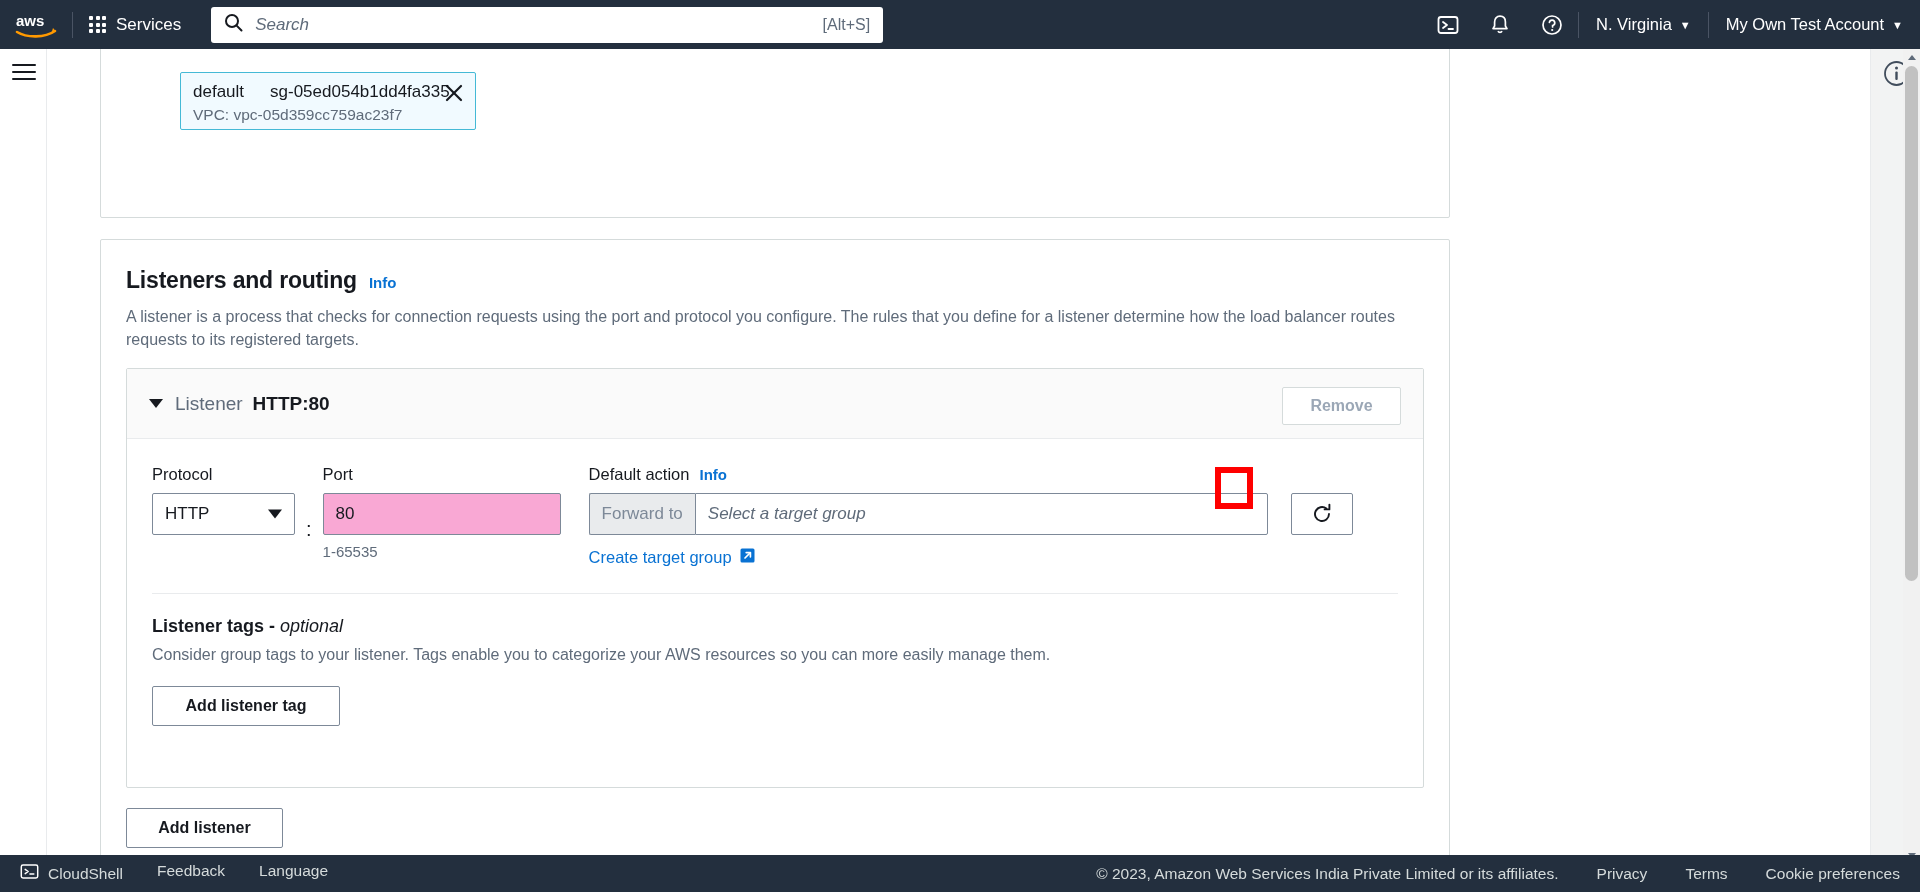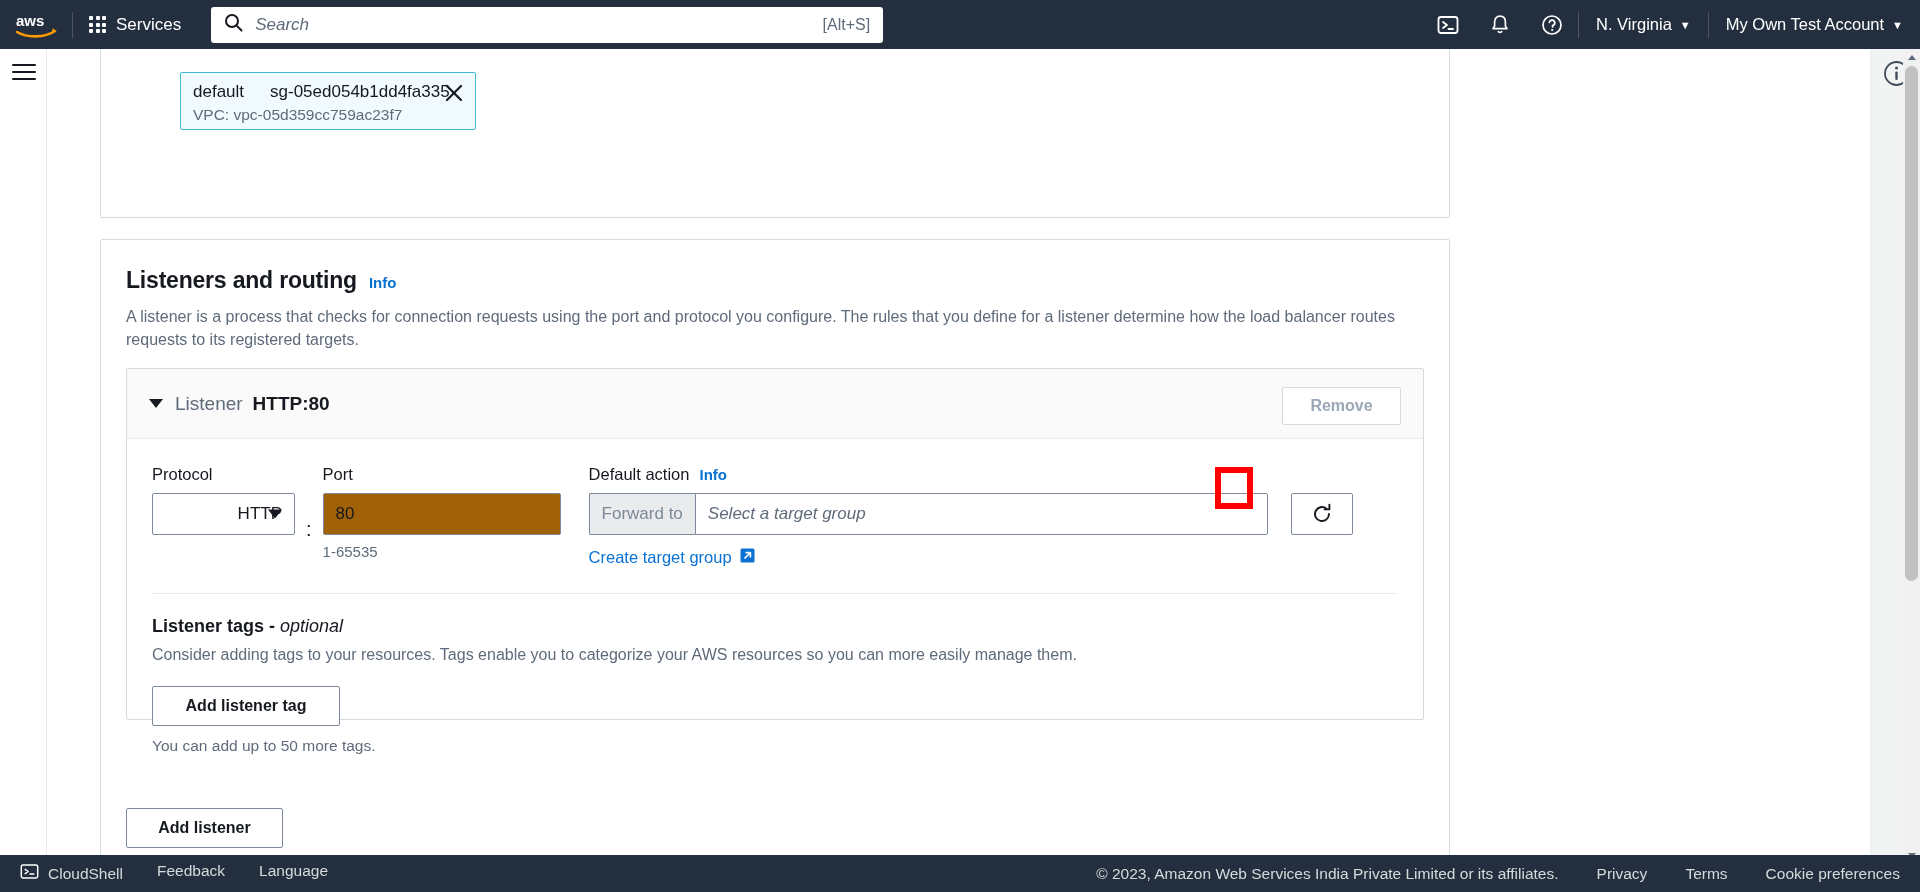--- a/index.html
+++ b/index.html
@@ -125,21 +125,21 @@
   .sec-title-row { display: flex; align-items: baseline; gap: 12px; }
   .sec-title { font-size: 23px; font-weight: bold; color: #16191f; letter-spacing: -0.2px;}
   .info-link { font-size: 15px; color: #0972d3; cursor: pointer; font-weight: bold;}
   .sec-desc {
     margin-top: 11px; font-size: 16px; color: #5f6b7a; line-height: 1.45;
     max-width: 1290px;
   }
 
   
   .listener-card {
-    position: absolute; left: 25px; top: 128px; width: 1298px; height: 352px;
+    position: absolute; left: 25px; top: 128px; width: 1298px; height: 420px;
     border: 1px solid #d5dbdb; border-radius: 2px; background: #ffffff;
   }
   .listener-head {
     height: 70px; background: #fafafa; border-bottom: 1px solid #e9ebed;
     display: flex; align-items: center; padding: 0 22px; position: relative;
   }
   .disclosure {
     width: 0; height: 0; border-left: 7px solid transparent;
     border-right: 7px solid transparent; border-top: 9px solid #16191f;
     margin-right: 12px; cursor: pointer;
@@ -159,32 +159,31 @@
 
   .listener-body { padding: 26px 25px 0 25px; position: relative; }
   .field-row { display: flex; align-items: flex-start; }
   .field-label { font-size: 16.5px; color: #16191f; margin-bottom: 9px; display:block;}
   .col-protocol { width: 143px; }
   .select-box {
     height: 42px; border: 1px solid #7d8998; border-radius: 2px;
     background: #ffffff; display: flex; align-items: center;
     padding: 4px 12px; font-size: 17px; color: #16191f; cursor: pointer;
     position: relative;
-    justify-content: flex-end;
   }
   .select-box .sel-caret {
     position: absolute; right: 12px; top: 50%; transform: translateY(-50%);
     width: 0; height: 0; border-left: 7px solid transparent;
     border-right: 7px solid transparent; border-top: 9px solid #16191f;
   }
   .colon { font-size: 20px; color: #16191f; margin: 0 11px; align-self: center; padding-top: 26px;}
   .col-port { width: 238px; }
   .text-input {
     width: 100%; height: 42px; border: 1px solid #7d8998; border-radius: 2px;
-    background: #a16207; padding: 0 12px; font-size: 17px; color: #16191f;
+    background: #f9a8d4; padding: 0 12px; font-size: 17px; color: #16191f;
     font-family: "Liberation Sans", sans-serif; outline: none;
   }
   .hint { font-size: 15px; color: #5f6b7a; margin-top: 8px; }
   .col-action { margin-left: 28px; flex: 1; }
   .action-row { display: flex; align-items: flex-start; }
   .fwd-prefix {
     height: 42px; border: 1px solid #7d8998; border-right: none;
     border-radius: 2px 0 0 2px; background: #e9ebed; color: #7d8998;
     font-size: 17px; display: flex; align-items: center; padding: 0 12px;
   }
@@ -431,23 +430,22 @@
             </div>
           </div>
 
           <div class="divider" style="margin-left:0;margin-right:0;"></div>
         </div>
 
         <div class="tags-block">
           <div class="tags-title">
             <span>Listener tags - </span><em>optional</em>
           </div>
-          <div class="tags-desc">Consider adding tags to your resources. Tags enable you to categorize your AWS resources so you can more easily manage them.</div>
+          <div class="tags-desc">Consider group tags to your listener. Tags enable you to categorize your AWS resources so you can more easily manage them.</div>
           <button class="btn btn-addtag">Add listener tag</button>
-          <div class="tags-hint">You can add up to 50 more tags.</div>
         </div>
       </div>
 
       <button class="btn btn-addlistener">Add listener</button>
     </div>
 
     <div class="annot-box"></div>
 
   </div>
 </div>

